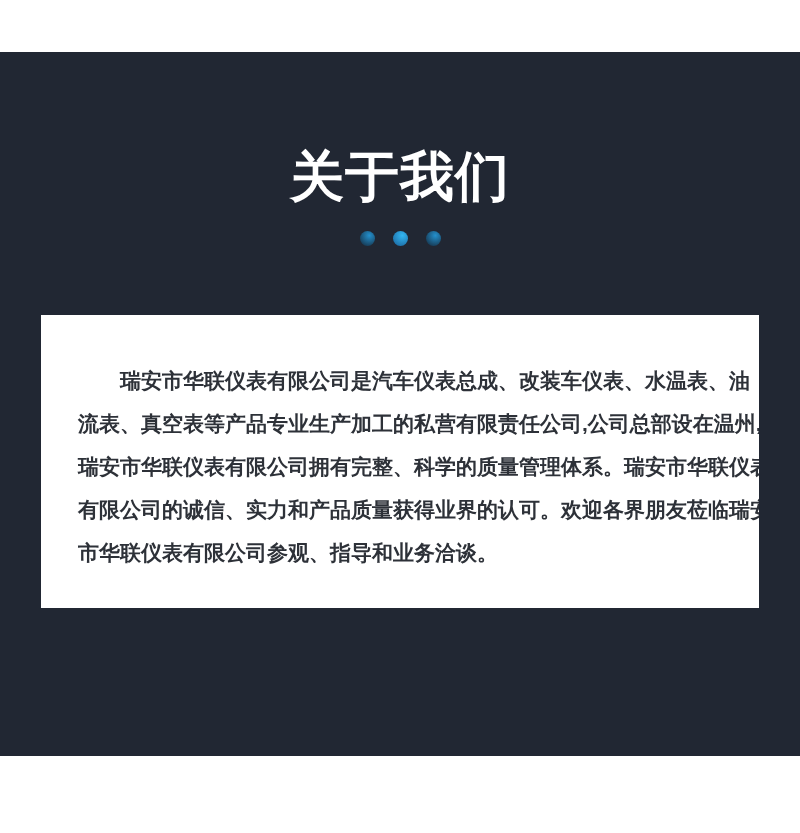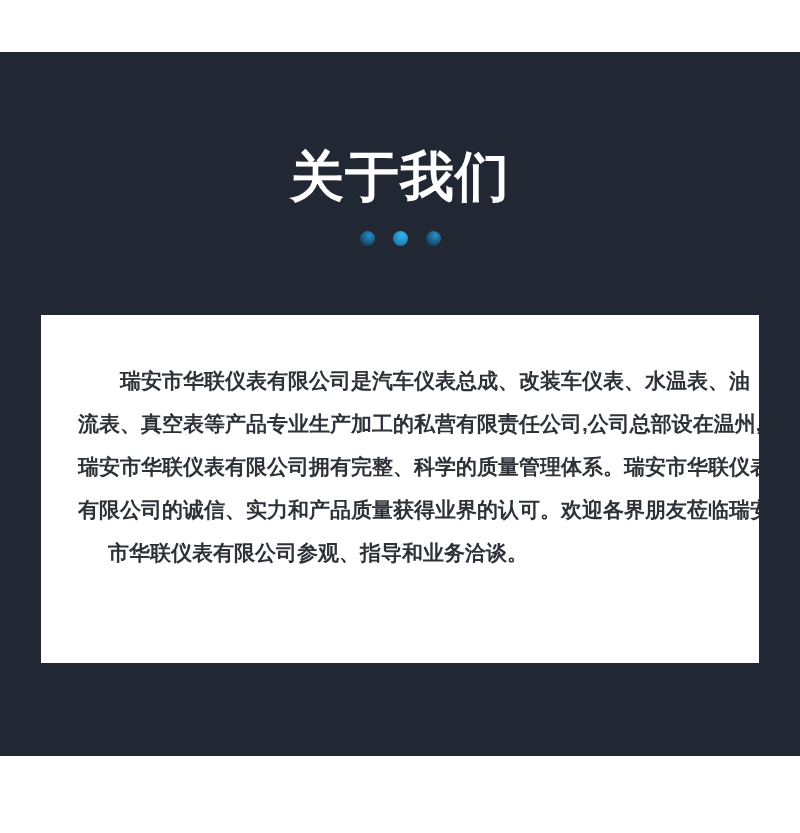--- a/index.html
+++ b/index.html
@@ -55,36 +55,36 @@
     border-radius: 50%;
     background: radial-gradient(circle at 62% 30%, var(--dotSideLight) 0%, var(--dotSideDark) 85%);
   }
   .dot.mid {
     background: radial-gradient(circle at 62% 30%, var(--dotMidLight) 0%, var(--dotMidDark) 90%);
   }
   .about-card {
     width: 718px;
     margin: 69px auto 0 auto;
     background: var(--cardBg);
-    padding: 44px 37px 89px 37px;
+    padding: 44px 37px 34px 37px;
     overflow: hidden;
   }
   .about-text { width: 644px; }
   .about-line {
     color: var(--bodyTextColor);
     font-size: 21px;
     font-weight: 700;
     line-height: 43px;
     white-space: nowrap;
     text-align: justify;
     text-align-last: justify;
     text-justify: inter-character;
   }
   .about-line.first { text-indent: 42px; }
-  .about-line.last { text-align-last: left; margin-left: 30px; }
+  .about-line.last { text-align-last: left; }
 </style>
 </head>
 <body>
 
 <div class="page">
 
   <div class="white-band-top"></div>
 
   <div class="about-section">
 

